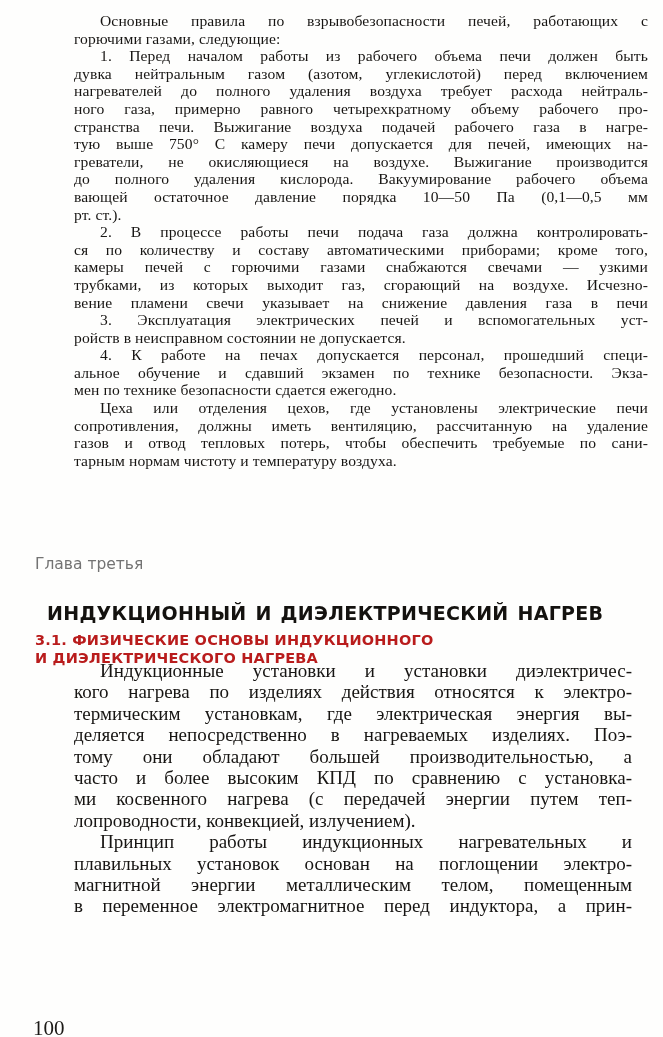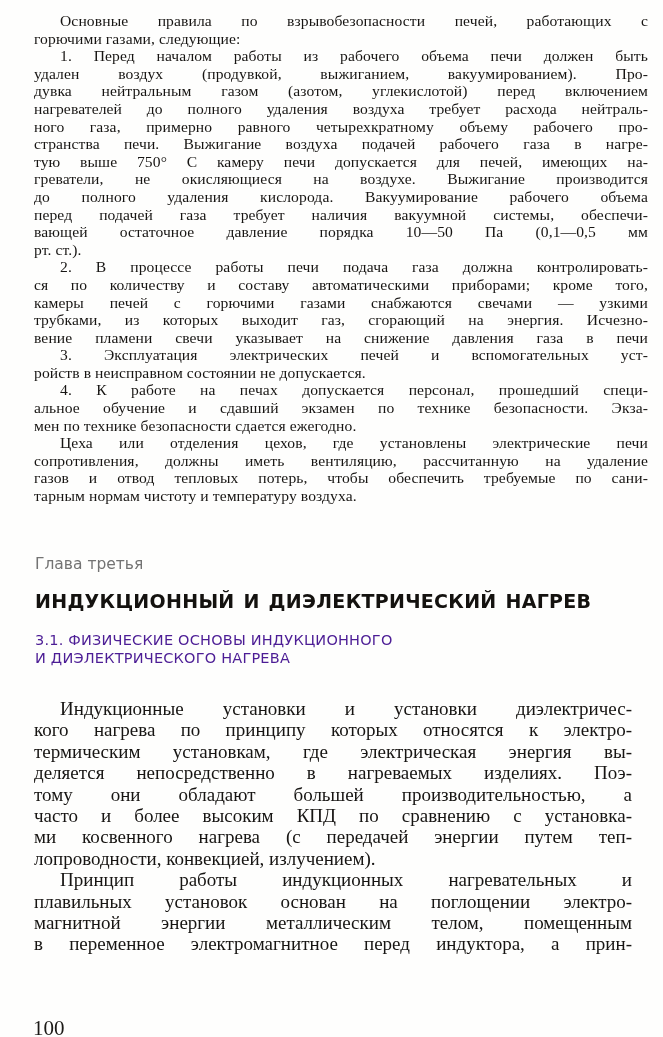--- a/index.html
+++ b/index.html
@@ -27,29 +27,30 @@
     top: 12px;
     width: 614px;
     font-size: 15.6px;
     line-height: 17.6px;
     letter-spacing: 0.1px;
   }
   
   .large-text {
     position: absolute;
     left: 34px;
-    top: 698px;
+    top: 660px;
     width: 598px;
     font-size: 19px;
     line-height: 21.4px;
   }
   
   .line {
     text-align: justify;
     text-align-last: justify;
+    margin-left: 40px;
   }
   .line.end {
     text-align-last: left;
   }
   .line.indent {
     text-indent: 26px;
   }
   .ital {
   }
   
@@ -58,73 +59,72 @@
     left: 35px;
     top: 555px;
     font-family: "DejaVu Sans", sans-serif;
     font-size: 15.5px;
     color: #737373;
   }
   .chapter-title {
     position: absolute;
     left: 35px;
     top: 590px;
-    margin: 0;
+    margin: 12px;
     font-family: "DejaVu Sans", sans-serif;
     font-size: 19px;
     font-weight: bold;
     letter-spacing: 0.3px;
     word-spacing: 2px;
     color: #14120f;
     white-space: nowrap;
   }
   .section-heading {
     position: absolute;
     left: 35px;
     top: 632px;
     font-family: "DejaVu Sans", sans-serif;
     font-size: 14.5px;
     line-height: 17.5px;
     letter-spacing: 0.2px;
-    color: #4c1d95;
+    color: #b91c1c;
+    font-weight: bold;
   }
   
   .page-number {
     position: absolute;
     left: 33px;
     top: 1016px;
     font-family: "Liberation Serif", serif;
     font-size: 21px;
     color: #1b1916;
   }
 </style>
 </head>
 <body>
 
 <div class="page">
 
   <div class="small-text" id="small-text">
       <div class="line indent">Основные правила по взрывобезопасности печей, работающих с</div>
       <div class="line end">горючими газами, следующие:</div>
       <div class="line indent">1. Перед началом работы из рабочего объема печи должен быть</div>
-      <div class="line">удален воздух (продувкой, выжиганием, вакуумированием). Про-</div>
       <div class="line"><span>дувка </span><span class="ital">нейтральным газом (азотом, углекислотой)</span><span> перед включением</span></div>
       <div class="line">нагревателей до полного удаления воздуха требует расхода нейтраль-</div>
       <div class="line">ного газа, примерно равного четырехкратному объему рабочего про-</div>
       <div class="line">странства печи. Выжигание воздуха подачей рабочего газа в нагре-</div>
       <div class="line">тую выше 750° С камеру печи допускается для печей, имеющих на-</div>
       <div class="line">греватели, не окисляющиеся на воздухе. Выжигание производится</div>
       <div class="line">до полного удаления кислорода. Вакуумирование рабочего объема</div>
-      <div class="line">перед подачей газа требует наличия вакуумной системы, обеспечи-</div>
       <div class="line">вающей остаточное давление порядка 10—50 Па (0,1—0,5 мм</div>
       <div class="line end">рт. ст.).</div>
       <div class="line indent">2. В процессе работы печи подача газа должна контролировать-</div>
       <div class="line">ся по количеству и составу автоматическими приборами; кроме того,</div>
       <div class="line">камеры печей с горючими газами снабжаются свечами — узкими</div>
-      <div class="line">трубками, из которых выходит газ, сгорающий на энергия. Исчезно-</div>
+      <div class="line">трубками, из которых выходит газ, сгорающий на воздухе. Исчезно-</div>
       <div class="line">вение пламени свечи указывает на снижение давления газа в печи</div>
       <div class="line indent">3. Эксплуатация электрических печей и вспомогательных уст-</div>
       <div class="line end">ройств в неисправном состоянии не допускается.</div>
       <div class="line indent">4. К работе на печах допускается персонал, прошедший специ-</div>
       <div class="line">альное обучение и сдавший экзамен по технике безопасности. Экза-</div>
       <div class="line end">мен по технике безопасности сдается ежегодно.</div>
       <div class="line indent">Цеха или отделения цехов, где установлены электрические печи</div>
       <div class="line">сопротивления, должны иметь вентиляцию, рассчитанную на удаление</div>
       <div class="line">газов и отвод тепловых потерь, чтобы обеспечить требуемые по сани-</div>
       <div class="line end">тарным нормам чистоту и температуру воздуха.</div>
@@ -134,21 +134,21 @@
 
   <h1 class="chapter-title">ИНДУКЦИОННЫЙ И ДИЭЛЕКТРИЧЕСКИЙ НАГРЕВ</h1>
 
   <div class="section-heading">
     <div>3.1. ФИЗИЧЕСКИЕ ОСНОВЫ ИНДУКЦИОННОГО</div>
     <div>И ДИЭЛЕКТРИЧЕСКОГО НАГРЕВА</div>
   </div>
 
   <div class="large-text" id="large-text">
       <div class="line indent">Индукционные установки и установки диэлектричес-</div>
-      <div class="line">кого нагрева по принципу которых относятся к электро-</div>
+      <div class="line">кого нагрева по изделиях действия относятся к электро-</div>
       <div class="line">термическим установкам, где электрическая энергия вы-</div>
       <div class="line">деляется непосредственно в нагреваемых изделиях. Поэ-</div>
       <div class="line">тому они обладают большей производительностью, а</div>
       <div class="line">часто и более высоким КПД по сравнению с установка-</div>
       <div class="line">ми косвенного нагрева (с передачей энергии путем теп-</div>
       <div class="line end">лопроводности, конвекцией, излучением).</div>
       <div class="line indent">Принцип работы индукционных нагревательных и</div>
       <div class="line">плавильных установок основан на поглощении электро-</div>
       <div class="line">магнитной энергии металлическим телом, помещенным</div>
       <div class="line">в переменное электромагнитное перед индуктора, а прин-</div>

